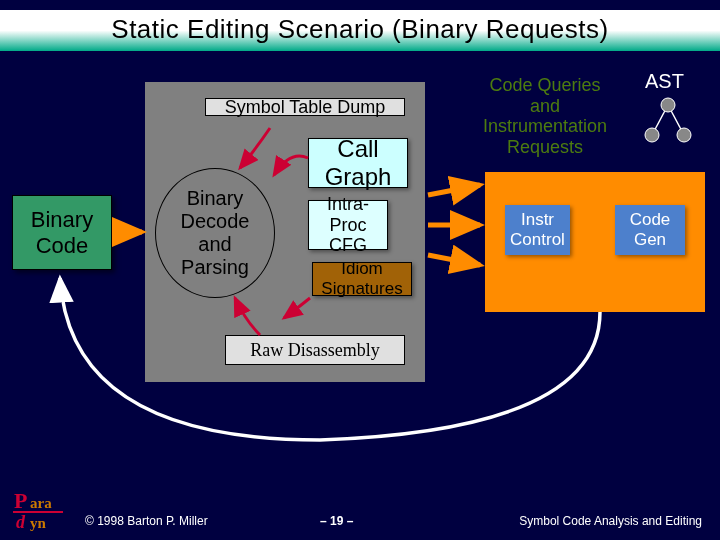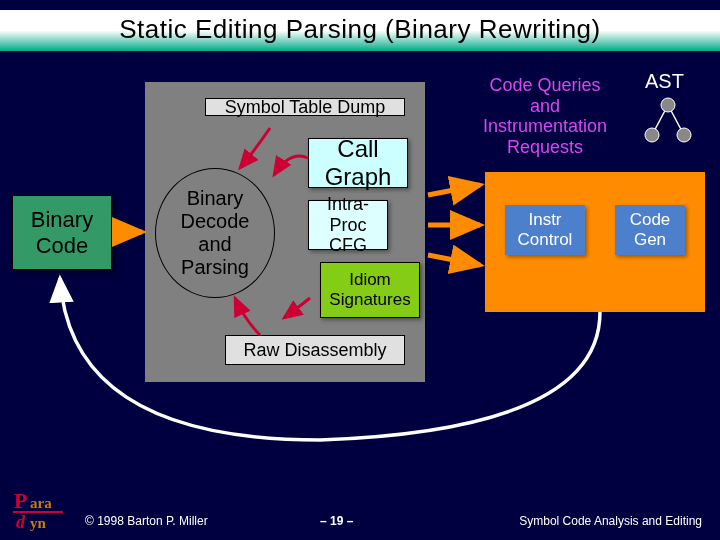--- a/index.html
+++ b/index.html
@@ -67,47 +67,48 @@
     box-shadow: 2px 2px 4px rgba(0,0,0,0.4);
     font-size: 24px;
   }
   .intra-cfg {
     left: 308px; top: 200px; width: 80px; height: 50px;
     background: #ddffff; border: 1.5px solid #000;
     box-shadow: 2px 2px 4px rgba(0,0,0,0.4);
     font-size: 18px;
   }
   .idiom {
-    left: 320px; top: 262px; width: 100px; height: 56px;
-    background: #84cc16; border: 1.5px solid #000;
+    left: 312px; top: 262px; width: 100px; height: 34px;
+    background: #a16207; border: 1.5px solid #000;
     box-shadow: 2px 2px 4px rgba(0,0,0,0.4);
     font-size: 17px;
   }
   .raw-dis {
     left: 225px; top: 335px; width: 180px; height: 30px;
     background: #e0e0e0; border: 1.5px solid #000;
     font-size: 18px;
+    font-family: Liberation Serif, serif;
   }
   .queries-text {
     position: absolute;
     left: 470px; top: 75px; width: 150px;
-    color: #d946ef; font-size: 18px; text-align: center; line-height: 1.15;
+    color: #4d7c0f; font-size: 18px; text-align: center; line-height: 1.15;
   }
   .ast-text {
     position: absolute;
     left: 645px; top: 70px;
     color: #fff; font-size: 20px;
   }
   .orange-panel {
     position: absolute;
     left: 485px; top: 172px; width: 220px; height: 140px;
     background: #ff8c00;
   }
   .instr-control {
-    left: 505px; top: 205px; width: 80px; height: 50px;
+    left: 505px; top: 205px; width: 65px; height: 50px;
     background: #4d80cc; color: #fff;
     box-shadow: 2px 2px 4px rgba(0,0,0,0.4);
     font-size: 17px;
   }
   .code-gen {
     left: 615px; top: 205px; width: 70px; height: 50px;
     background: #4d80cc; color: #fff;
     box-shadow: 2px 2px 4px rgba(0,0,0,0.4);
     font-size: 17px;
   }
@@ -126,21 +127,21 @@
   .logo {
     position: absolute;
     left: 8px; bottom: 6px;
     width: 72px; height: 46px;
   }
   svg.arrows { position: absolute; left: 0; top: 0; pointer-events: none; }
 </style>
 </head>
 <body>
 
-<div class="title">Static Editing Parsing (Binary Rewriting)</div>
+<div class="title">Static Editing Scenario (Binary Requests)</div>
 
 <div class="gray-panel"></div>
 
 <div class="box binary-code">Binary<br>Code</div>
 <div class="box symbol-dump">Symbol Table Dump</div>
 <div class="decode">Binary<br>Decode<br>and<br>Parsing</div>
 <div class="box call-graph">Call<br>Graph</div>
 <div class="box intra-cfg">Intra-Proc<br>CFG</div>
 <div class="box idiom">Idiom<br>Signatures</div>
 <div class="box raw-dis">Raw Disassembly</div>

